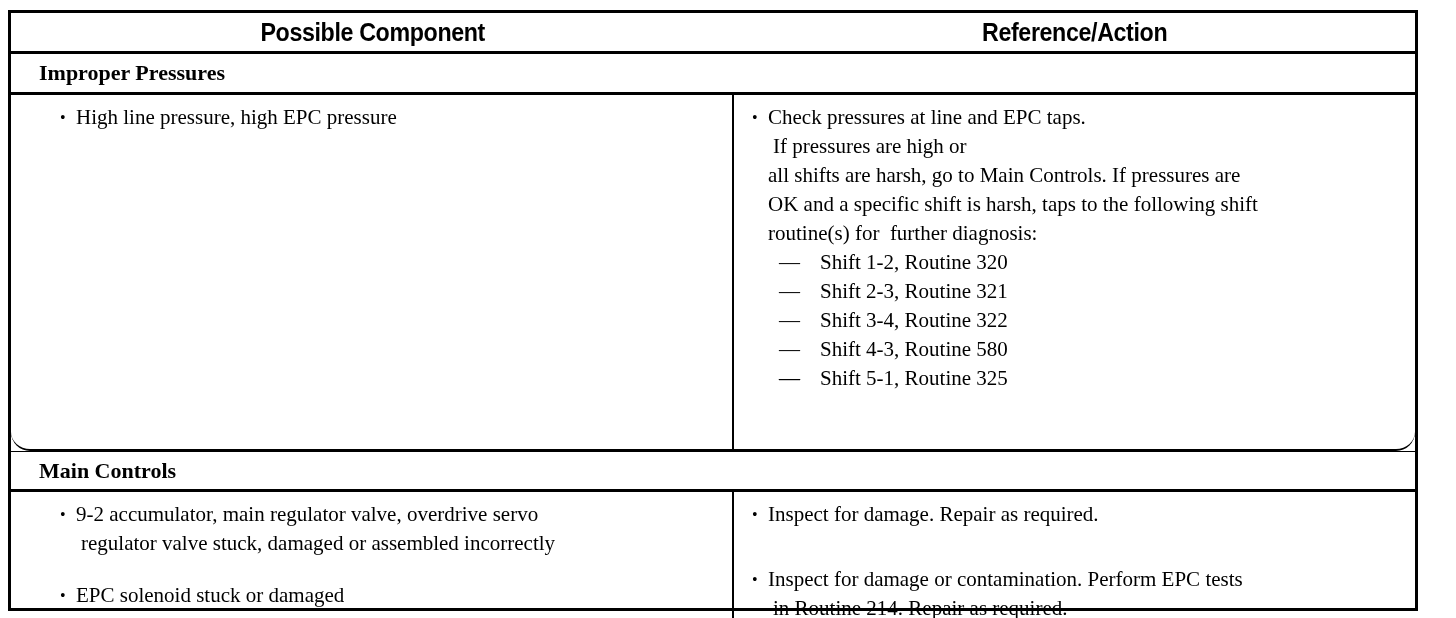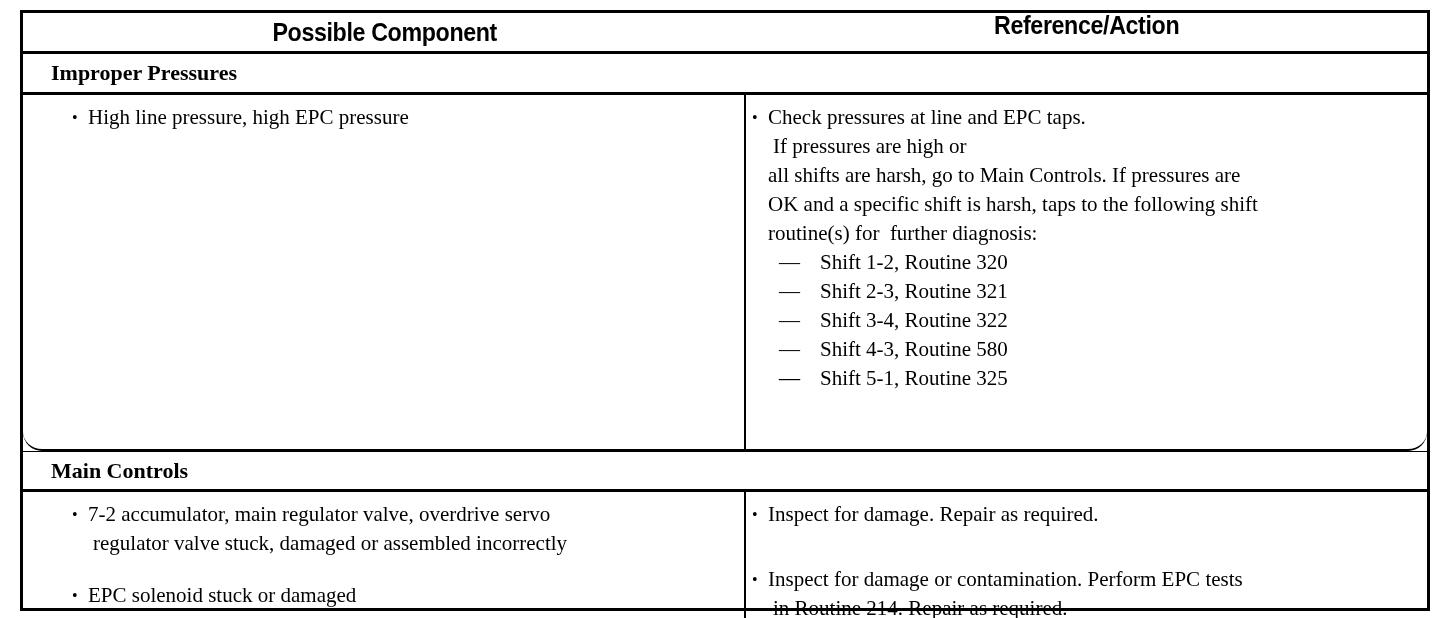--- a/index.html
+++ b/index.html
@@ -20,21 +20,21 @@
   .page {
     position: relative;
     width: 1456px;
     height: 618px;
     background: #ffffff;
   }
 
   
   .diag-table {
     position: absolute;
-    left: 20px;
+    left: 8px;
     top: 10px;
     width: 1410px;
     height: 601px;
     box-sizing: border-box;
     border-left: 3px solid #000;
     border-right: 3px solid #000;
     border-top: 3px solid #000;
     border-bottom: 3px solid #000;
     background: #ffffff;
   }
@@ -51,20 +51,21 @@
     height: 41px;
     border-bottom: 3px solid #000;
   }
   .row-header .cell-left {
     display: flex;
     align-items: center;
     justify-content: center;
   }
   .row-header .cell-right {
     display: flex;
+    align-items: center;
     justify-content: center;
   }
   .hdr-text {
     font-family: "Liberation Sans", "DejaVu Sans", sans-serif;
     font-weight: bold;
     font-size: 25px;
     letter-spacing: -0.4px;
     transform: scaleX(0.93);
     transform-origin: center center;
     line-height: 1;
@@ -111,21 +112,21 @@
     padding: 0;
   }
   .row-body .cell-left {
     border-right: 2px solid #000;
   }
 
   .cell-pad-left {
     padding: 8px 10px 6px 49px;
   }
   .cell-pad-right {
-    padding: 8px 12px 6px 6px;
+    padding: 8px 12px 6px 18px;
   }
 
   
   ul.bullets {
     list-style: none;
     margin: 0;
     padding: 0;
   }
   ul.bullets > li {
     position: relative;
@@ -262,21 +263,21 @@
     <div class="row row-section">
       <span class="section-title">Main Controls</span>
     </div>
 
     <div class="row row-body last">
       <div class="cell-left">
         <div class="cell-pad-left">
           <ul class="bullets">
             <li>
               <span class="lines">
-                <span class="line">7-2 accumulator, main regulator valve, overdrive servo</span>
+                <span class="line">9-2 accumulator, main regulator valve, overdrive servo</span>
                 <span class="line indent">regulator valve stuck, damaged or assembled incorrectly</span>
               </span>
             </li>
             <li style="margin-top:23px;">
               <span class="lines">
                 <span class="line">EPC solenoid stuck or damaged</span>
               </span>
             </li>
           </ul>
         </div>

